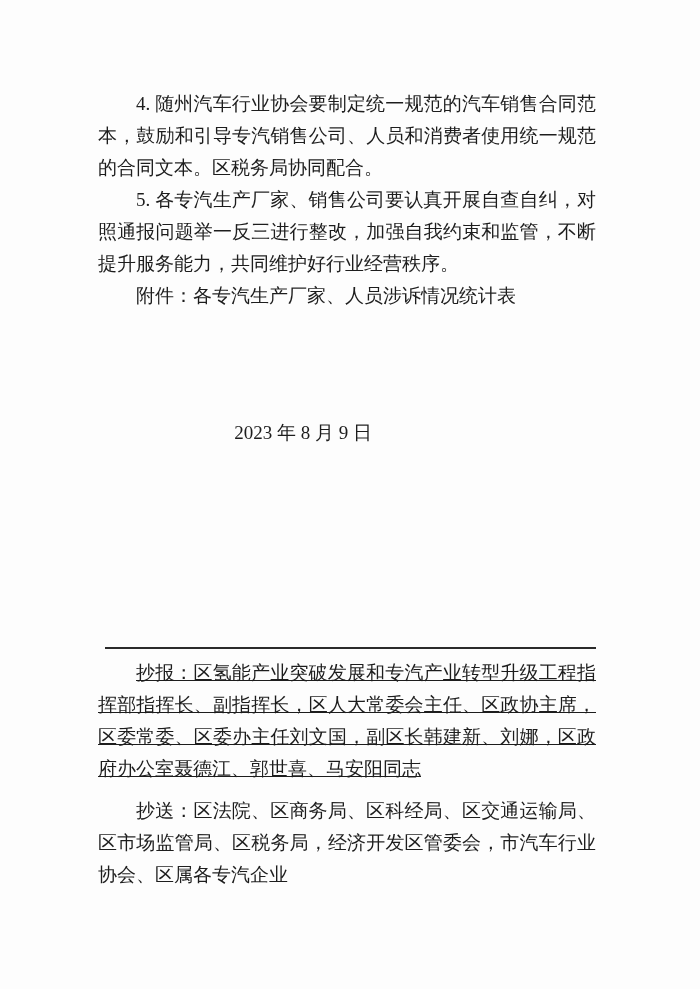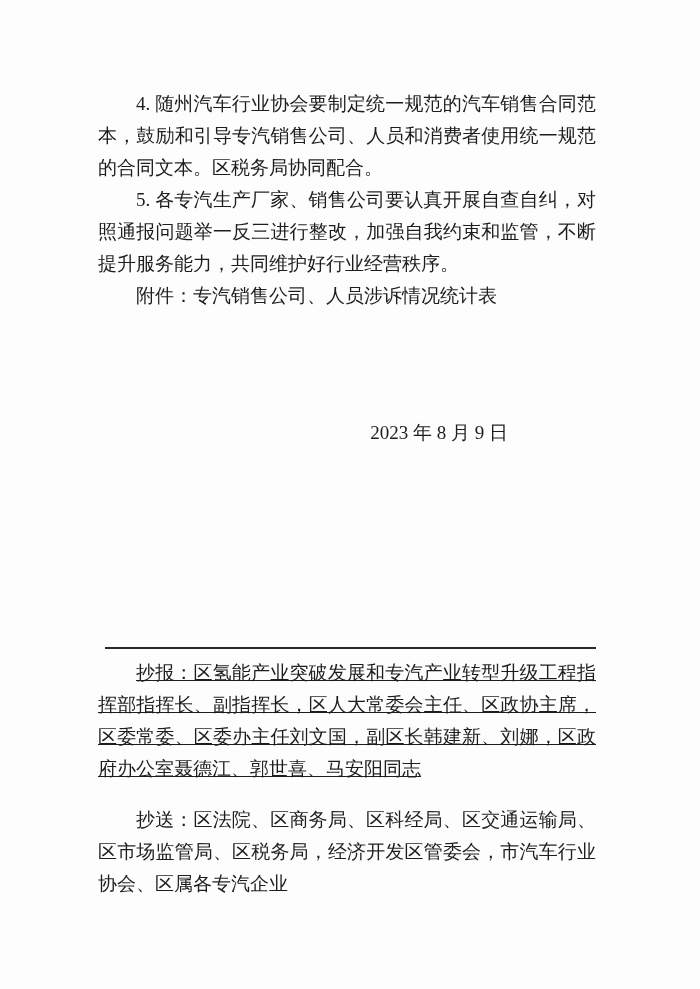--- a/index.html
+++ b/index.html
@@ -28,55 +28,55 @@
     word-break: break-all;
   }
   .attachment {
     font-size: 19px;
     line-height: 32px;
     text-indent: 38px;
   }
   .date-line {
     font-size: 19px;
     line-height: 32px;
-    text-align: right;
+    text-align: center;
     padding-right: 88px;
     margin-top: 105px;
   }
   .separator {
     height: 2px;
     background: #2a2a2a;
     width: 491px;
     margin-left: 7px;
     margin-top: 198px;
   }
   .footer-para {
     font-size: 19px;
     line-height: 32px;
     text-align: justify;
     text-indent: 38px;
     word-break: break-all;
-    margin-top: 19px;
+    margin-top: 10px;
   }
   .footer-para.first {
     margin-top: 8px;
     text-decoration: underline;
   }
 </style>
 </head>
 <body>
 
 <div class="page">
   <div class="content">
 
     <div class="para">4. 随州汽车行业协会要制定统一规范的汽车销售合同范本，鼓励和引导专汽销售公司、人员和消费者使用统一规范的合同文本。区税务局协同配合。</div>
 
     <div class="para">5. 各专汽生产厂家、销售公司要认真开展自查自纠，对照通报问题举一反三进行整改，加强自我约束和监管，不断提升服务能力，共同维护好行业经营秩序。</div>
 
-    <div class="attachment">附件：专汽销售公司、人员涉诉情况统计表</div>
+    <div class="attachment">附件：各专汽生产厂家、人员涉诉情况统计表</div>
 
     <div class="date-line">2023 年 8 月 9 日</div>
 
     <div class="separator"></div>
 
     <div class="footer-para first">抄报：区氢能产业突破发展和专汽产业转型升级工程指挥部指挥长、副指挥长，区人大常委会主任、区政协主席，区委常委、区委办主任刘文国，副区长韩建新、刘娜，区政府办公室聂德江、郭世喜、马安阳同志</div>
 
     <div class="footer-para">抄送：区法院、区商务局、区科经局、区交通运输局、区市场监管局、区税务局，经济开发区管委会，市汽车行业协会、区属各专汽企业</div>
 
   </div>

